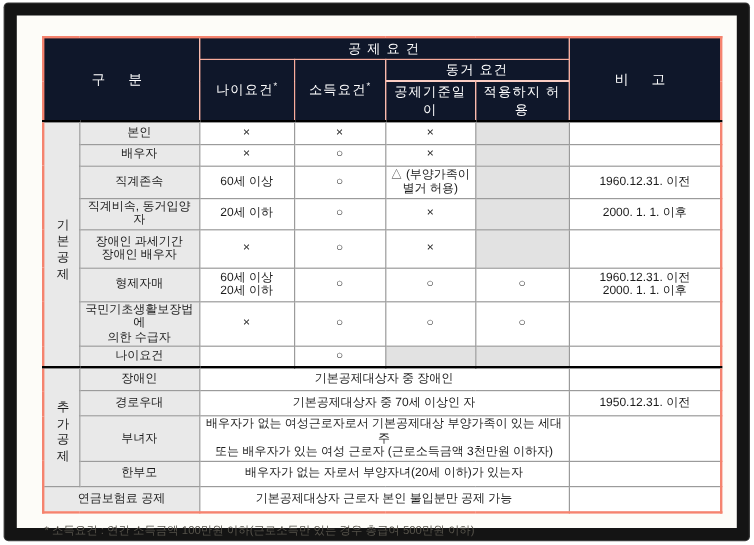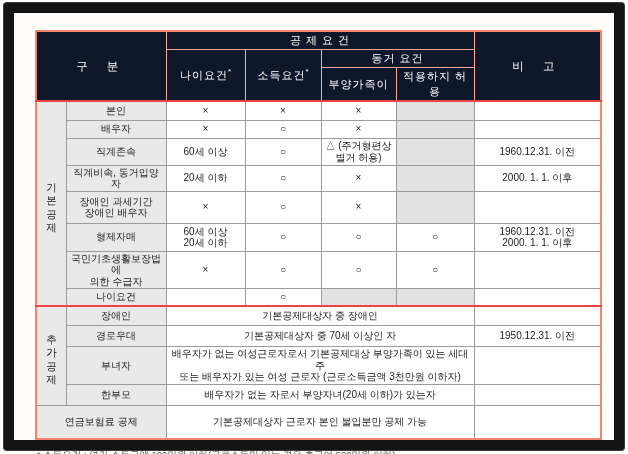--- a/index.html
+++ b/index.html
@@ -25,29 +25,29 @@
     background:#0f172a;color:#ffffff;border:1px solid #F9AC9C;
     font-size:11px;letter-spacing:1px;
   }
   thead th.big{letter-spacing:8px;font-size:11.5px;}
   thead th sup{font-size:8px;letter-spacing:0;}
   td{font-size:10px;line-height:11.5px;color:#1c1c1c;white-space:pre-line;}
   td.lbl{background:#E9E9E9;}
   td.grp{background:#E9E9E9;}
   td.na{background:#E2E2E2;}
   td.note{font-size:10px;}
-  tr.sep td{border-top:2px solid #ef4444;}
+  tr.sep td{border-top:2px solid #000000;}
   .vert{
     writing-mode:vertical-rl;text-orientation:upright;
     letter-spacing:3px;font-size:10.5px;margin:0 auto;display:inline-block;
   }
   
   .h19{height:19px}.h18{height:18px}.h27{height:27px}.h21{height:21px}
   .h32{height:32px}.h28{height:28px}.h30{height:30px}.h17{height:17px}
-  .h20{height:20px}.h22{height:34px}
+  .h20{height:20px}.h22{height:22px}
   .footnotes{margin:7px 0 0 2px;color:#55524a;font-size:9.5px;line-height:16px;}
   .footnotes div{white-space:nowrap;}
 </style>
 </head>
 <body>
 
 <div class="frame">
   <div class="content">
 
     <table>
@@ -65,21 +65,21 @@
           <th colspan="2" rowspan="3" class="big">구   분</th>
           <th colspan="4">공 제 요 건</th>
           <th rowspan="3" class="big">비   고</th>
         </tr>
         <tr class="h17">
           <th rowspan="2"><span>나이요건</span><sup>*</sup></th>
           <th rowspan="2"><span>소득요건</span><sup>*</sup></th>
           <th colspan="2">동거 요건</th>
         </tr>
         <tr class="h18">
-          <th>부양가족이</th>
+          <th>공제기준일이</th>
           <th>적용하지 허용</th>
         </tr>
       </thead>
       <tbody>
         <tr class="h19 sep">
           <td rowspan="8" class="grp"><span class="vert">기본공제</span></td>
           <td class="lbl">본인</td>
           <td>×</td>
           <td>×</td>
           <td>×</td>
@@ -91,21 +91,21 @@
           <td>×</td>
           <td>○</td>
           <td>×</td>
           <td class="na"></td>
           <td class="note"></td>
         </tr>
         <tr class="h27">
           <td class="lbl">직계존속</td>
           <td>60세 이상</td>
           <td>○</td>
-          <td>△ (주거형편상
+          <td>△ (부양가족이
 별거 허용)</td>
           <td class="na"></td>
           <td class="note">1960.12.31. 이전</td>
         </tr>
         <tr class="h21">
           <td class="lbl">직계비속, 동거입양자</td>
           <td>20세 이하</td>
           <td>○</td>
           <td>×</td>
           <td class="na"></td>

